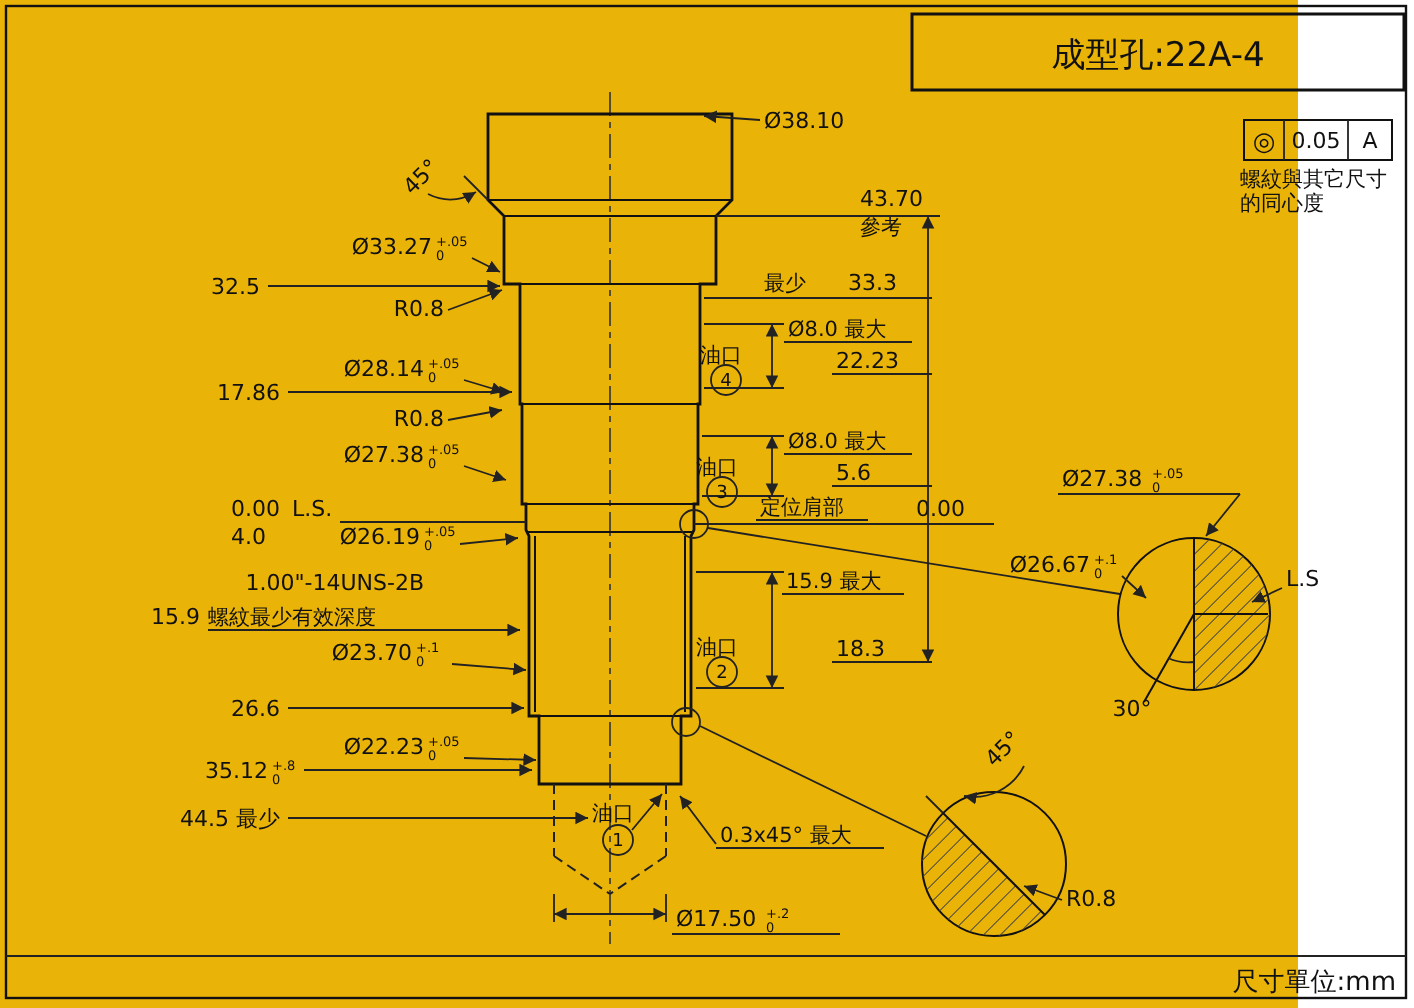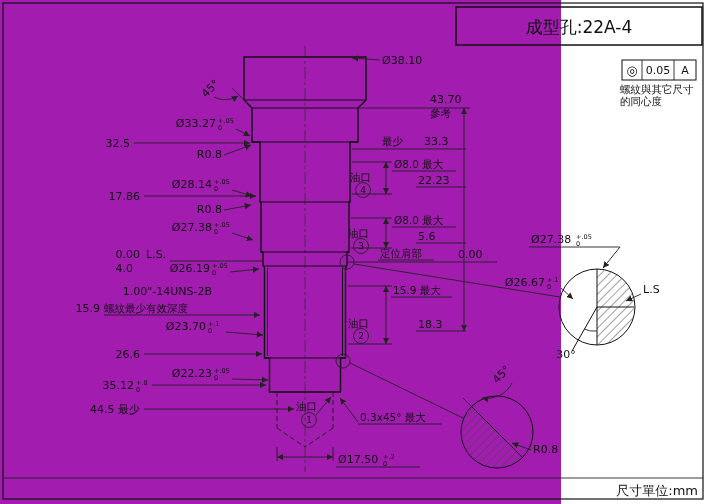--- a/index.html
+++ b/index.html
@@ -1,16 +1,16 @@
 <!DOCTYPE html>
 <html><head>
 <meta charset="utf-8">
 <style>
   html,body{margin:0;padding:0;background:#fff;}
-  .page{width:561px;height:504px;position:relative;background:#a21caf;}
+  .page{width:649px;height:504px;position:relative;background:#eab308;}
   text{font-family:"DejaVu Sans","Liberation Sans",sans-serif;fill:#111;}
   .t{font-size:11px;}
   .tc{font-size:10.5px;}
   .ts{font-size:6.5px;}
   .title{font-size:17px;}
   .units{font-size:13px;}
   .fcfv{font-size:11px;}
   .fcfs{font-size:13px;}
   .pn{font-size:9px;}
   .ln{stroke:#222;stroke-width:0.9;fill:none;}

